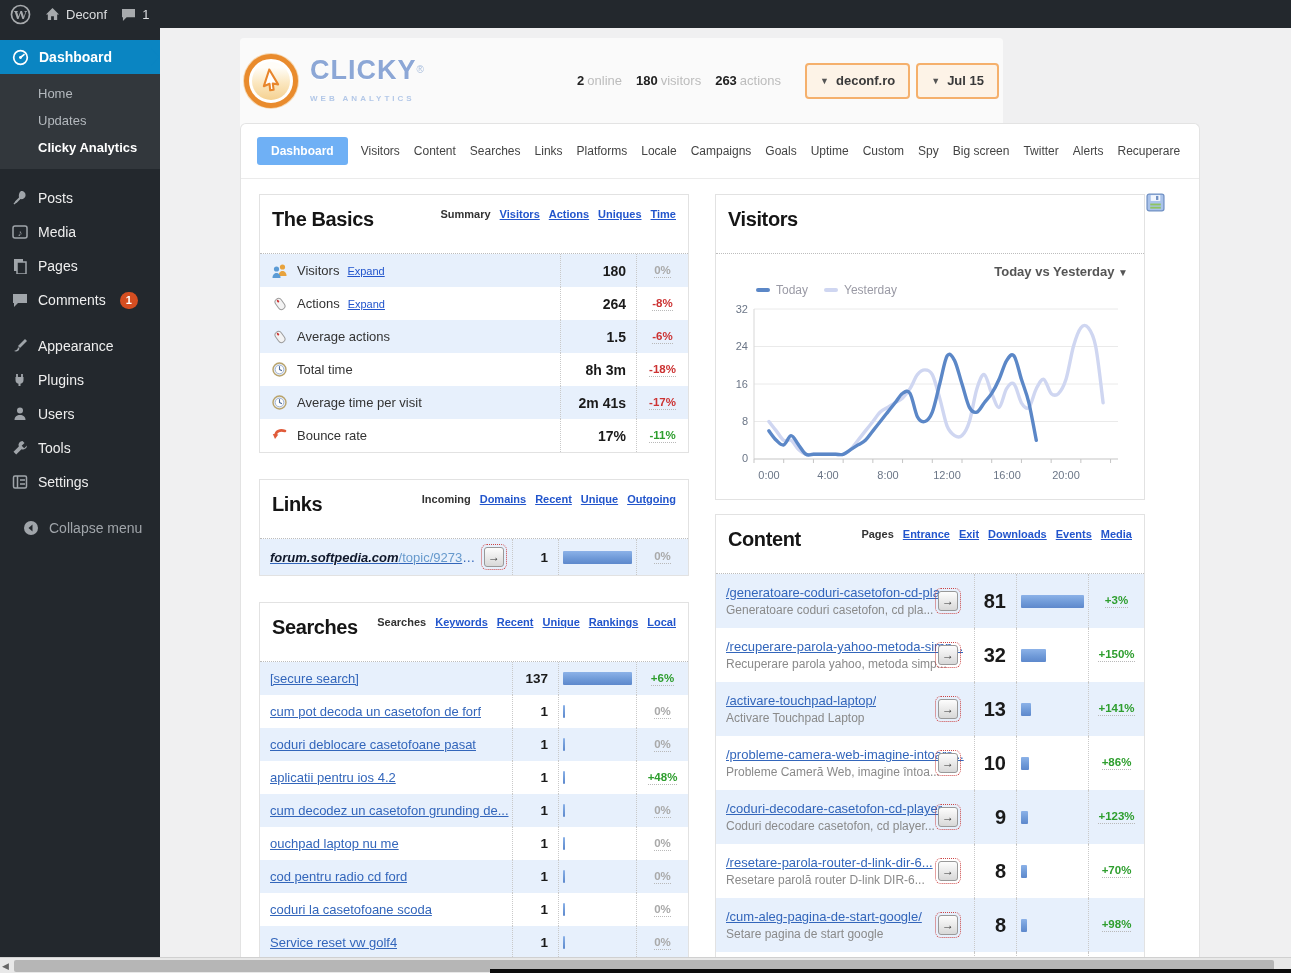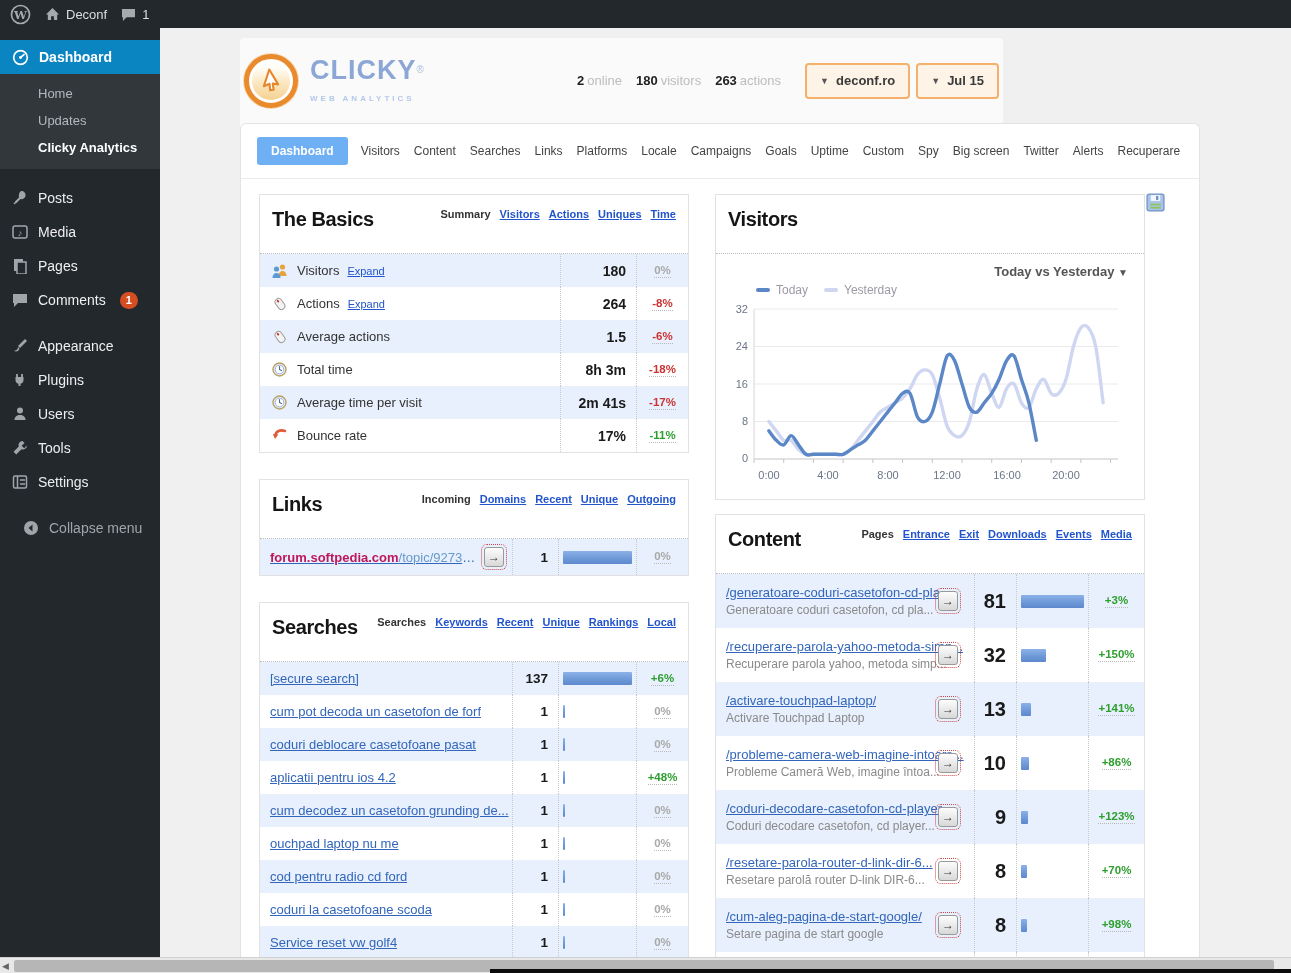--- a/index.html
+++ b/index.html
@@ -65,21 +65,21 @@
   .sep { border-left:1px dotted #c9c9c9; align-self:stretch; display:flex; align-items:center; }
   .cell-val { width:76px; justify-content:flex-end; padding-right:10px; font-size:14px; font-weight:bold; color:#1a1a1a; }
   .cell-val.small { width:46px; font-size:13.5px; }
   .cell-bar { width:78px; padding:0 4px; }
   .bar { height:13px; border-radius:1px; background:linear-gradient(180deg,#8cb2e8 0%,#6f9ad8 55%,#5d88cc 100%); }
   .cell-pct { width:52px; justify-content:center; font-size:11.5px; font-weight:bold; }
   .pct { border-bottom:1px dotted #b9b9b9; padding-bottom:1px; }
   .up { color:#2e9e2e; } .down { color:#cc3333; } .flat { color:#a9a9a9; }
 
   .link-a { color:#3366bb; font-size:13px; white-space:nowrap; overflow:hidden; text-overflow:ellipsis; }
-  .link-a b { color:#be185d; }
+  .link-a b { color:#0f172a;font-style:italic; }
   .link-a .pathpart { color:#6699cc; }
 
   .crow { display:flex; align-items:center; height:54px; }
   .crow.alt { background:#e7f0fc; }
   .crow .cell-label { flex-direction:column; align-items:flex-start; gap:3px; justify-content:center; }
   .crow .url { font-size:13px; color:#3366bb; max-width:290px; white-space:nowrap; overflow:hidden; }
   .crow .subtitle { font-size:12px; color:#8a8a8a; max-width:290px; white-space:nowrap; overflow:hidden; }
   .cell-go { width:36px; justify-content:center; }
   .gobtn { width:20px; height:20px; display:flex; align-items:center; justify-content:center; font-size:12px; color:#333;
            background:linear-gradient(180deg,#fdfdfd,#d8d8d8); border:1px solid #999; border-radius:3px;

